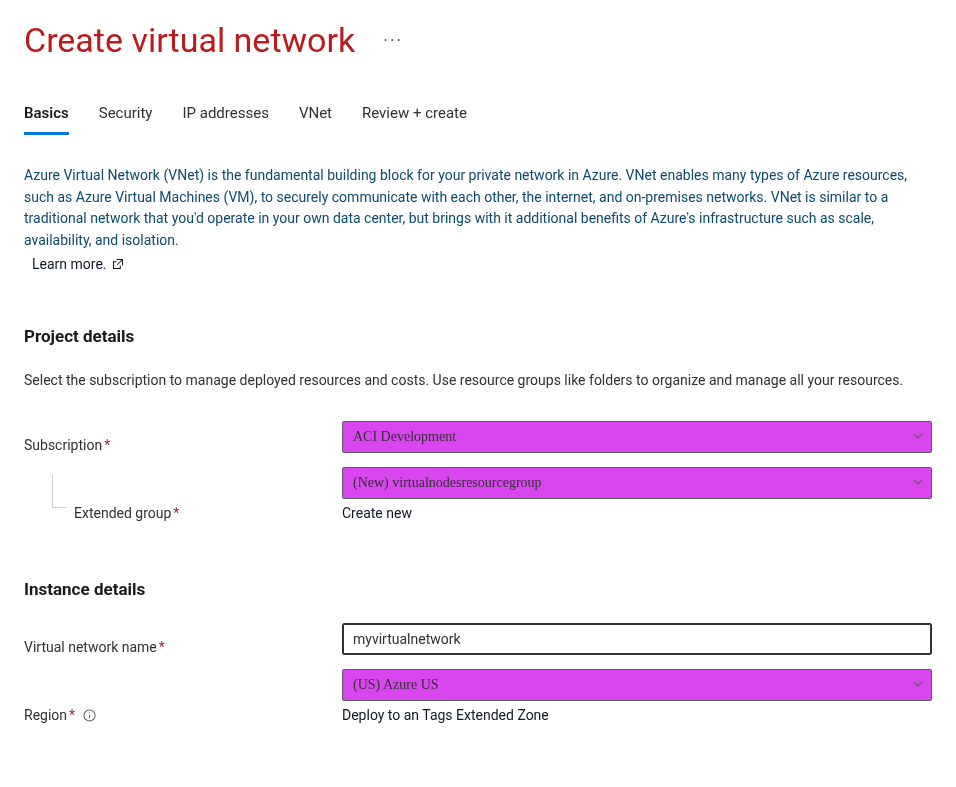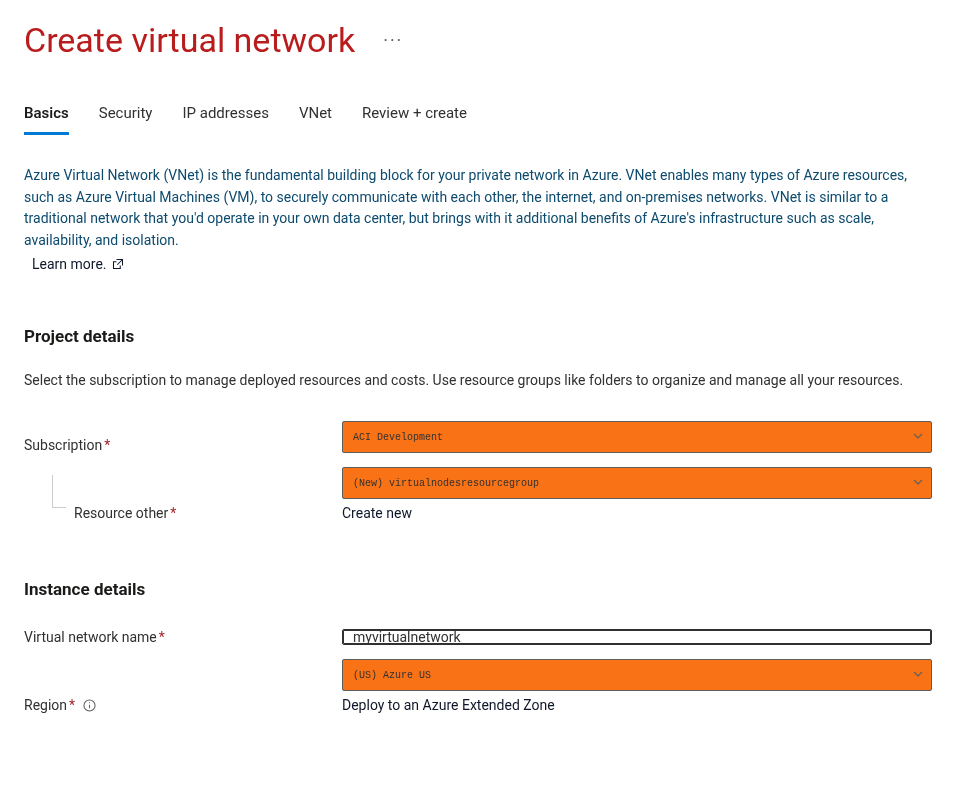--- a/index.html
+++ b/index.html
@@ -136,44 +136,44 @@
     }
     .select-wrap {
       position: relative;
     }
     .select {
       width: 100%;
       height: 32px;
       padding: 4px 30px 4px 10px;
       border: 1px solid #605e5c;
       border-radius: 2px;
-      background: #f97316;
-      font-size: 10px;
+      background: #d946ef;
+      font-size: 14px;
       color: #323130;
       cursor: pointer;
       text-align: left;
-      font-family: Liberation Mono, monospace;
+      font-family: Liberation Serif, serif;
       display: flex;
       align-items: center;
     }
     .select-chevron {
       position: absolute;
       right: 8px;
       top: 50%;
       transform: translateY(-50%);
       pointer-events: none;
       color: #605e5c;
     }
     .select-chevron svg {
       width: 12px;
       height: 12px;
     }
     .text-input {
       width: 100%;
-      height: 16px;
+      height: 32px;
       padding: 4px 10px;
       border: 1px solid #605e5c;
       border-radius: 2px;
       background: #ffffff;
       font-size: 14px;
       color: #323130;
       font-family: inherit;
     }
     .text-input.focused {
       border: 1px solid #323130;
@@ -243,21 +243,21 @@
             </svg>
         </span>
       </div>
     </div>
   </div>
 
   <div class="form-row">
     <div class="form-label-col indented">
       <span class="indent-line-v"></span>
       <span class="indent-line-h"></span>
-      <span>Resource other</span><span class="required">*</span>
+      <span>Extended group</span><span class="required">*</span>
     </div>
     <div class="form-control-col">
       <div class="select-wrap">
         <button class="select">
           <span>(New) virtualnodesresourcegroup</span>
         </button>
         <span class="select-chevron">
           <svg viewBox="0 0 12 12" fill="none" stroke="currentColor" stroke-width="1.2">
               <path d="M2 4l4 4 4-4"></path>
             </svg>
@@ -295,16 +295,16 @@
       <div class="select-wrap">
         <button class="select">
           <span>(US) Azure US</span>
         </button>
         <span class="select-chevron">
           <svg viewBox="0 0 12 12" fill="none" stroke="currentColor" stroke-width="1.2">
               <path d="M2 4l4 4 4-4"></path>
             </svg>
         </span>
       </div>
-      <a class="link sublink">Deploy to an Azure Extended Zone</a>
+      <a class="link sublink">Deploy to an Tags Extended Zone</a>
     </div>
   </div>
 </div>
 
 </body></html>

